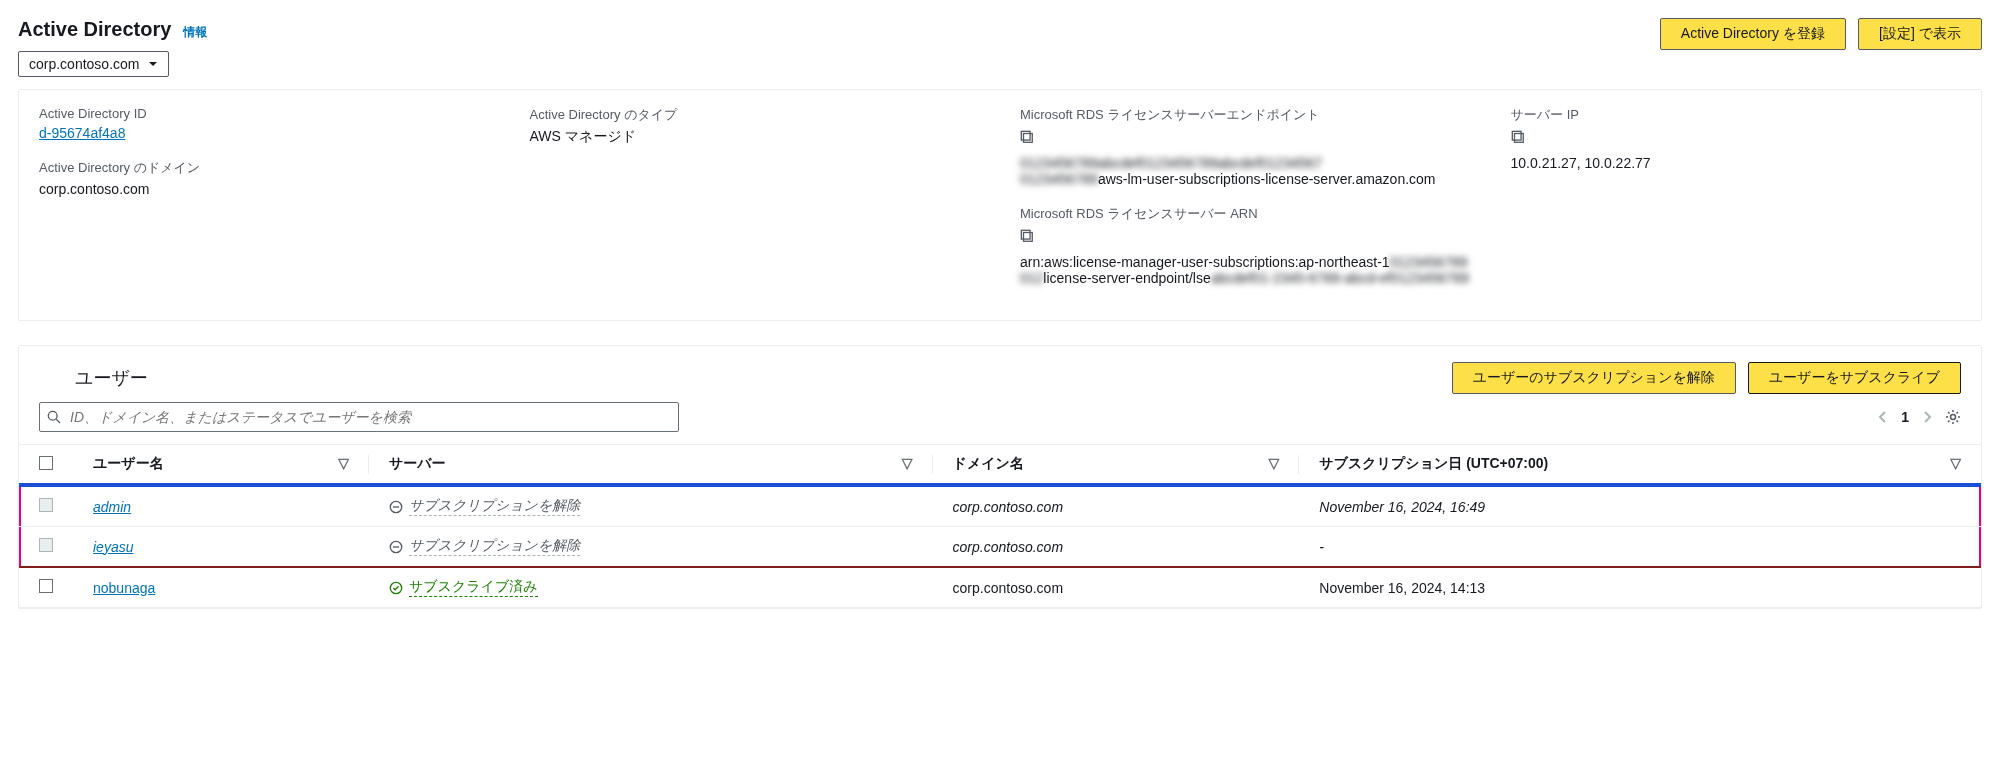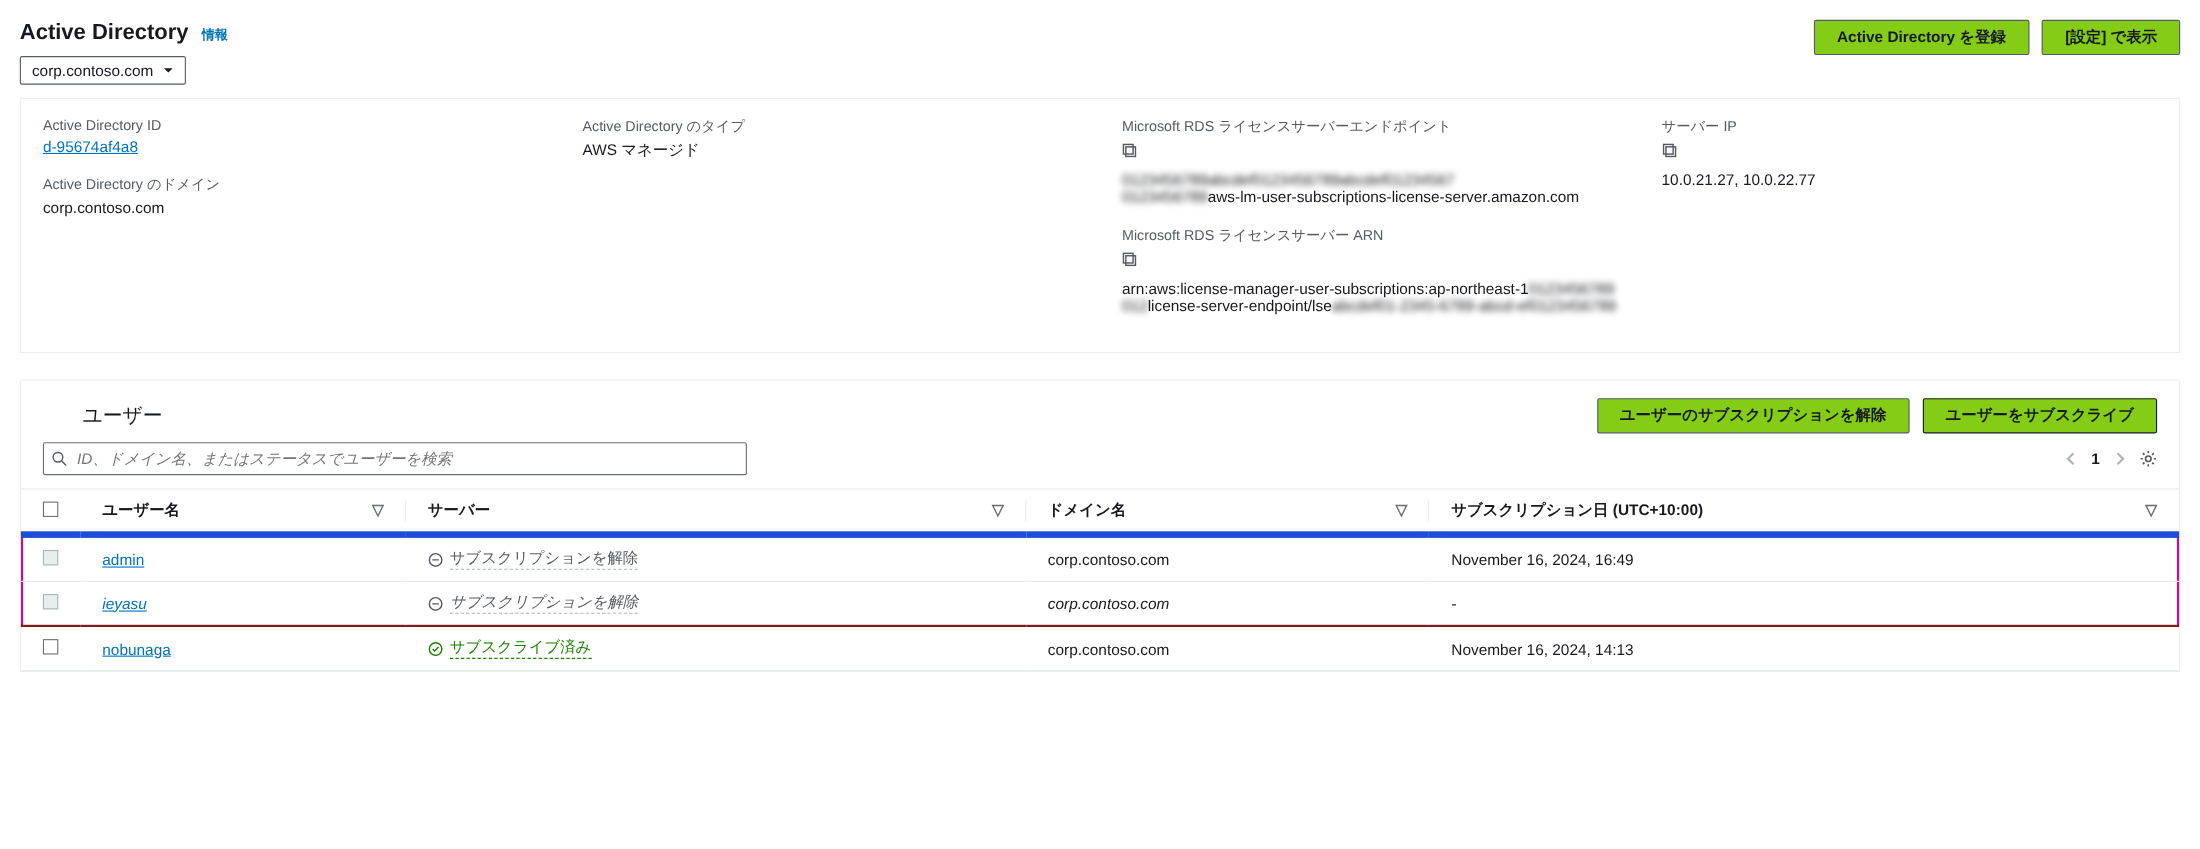--- a/index.html
+++ b/index.html
@@ -27,23 +27,23 @@
     color: #0073bb;
     font-size: 12px;
     font-weight: 700;
     margin-left: 8px;
     cursor: pointer;
   }
   .btn {
     display: inline-flex;
     align-items: center;
     border: 1px solid #545b64;
-    background: #84cc16;
-    color: #16191f;
-    font-weight: 700;
+    background: #fde047;
+    color: #16191f;
+    font-weight: 400;
     font-size: 14px;
     padding: 6px 20px;
     border-radius: 2px;
     cursor: pointer;
     margin-left: 8px;
   }
   .dropdown {
     display: inline-flex;
     align-items: center;
     border: 1px solid #545b64;
@@ -310,25 +310,25 @@
     </div>
   </div>
 
   <table>
     <thead>
       <tr>
         <th class="col-cb"><span class="cb"></span></th>
         <th class="sep"><span>ユーザー名</span><span class="sort-caret">▽</span></th>
         <th class="sep"><span>サーバー</span><span class="sort-caret">▽</span></th>
         <th class="sep"><span>ドメイン名</span><span class="sort-caret">▽</span></th>
-        <th><span>サブスクリプション日 (UTC+10:00)</span><span class="sort-caret">▽</span></th>
+        <th><span>サブスクリプション日 (UTC+07:00)</span><span class="sort-caret">▽</span></th>
       </tr>
     </thead>
     <tbody id="users-tbody">
-    <tr style="box-shadow: inset 2px 0 0 #e6007e, inset -2px 0 0 #e6007e;border-top:6px solid #1d4ed8;">
+    <tr style="box-shadow: inset 2px 0 0 #e6007e, inset -2px 0 0 #e6007e;border-top:4px solid #1d4ed8;font-style:italic;">
           <td class="col-cb"><span class="cb disabled"></span></td>
           <td><span class="link">admin</span></td>
           <td>
             <span class="status-cell">
               <svg width="14" height="14" viewBox="0 0 16 16">
                 <circle cx="8" cy="8" r="6.5" fill="none" stroke="#545b64" stroke-width="1.5"></circle>
                 <line x1="4.5" y1="8" x2="11.5" y2="8" stroke="#545b64" stroke-width="1.5"></line>
               </svg>
               <span class="status-unsub">サブスクリプションを解除</span>
             </span>

